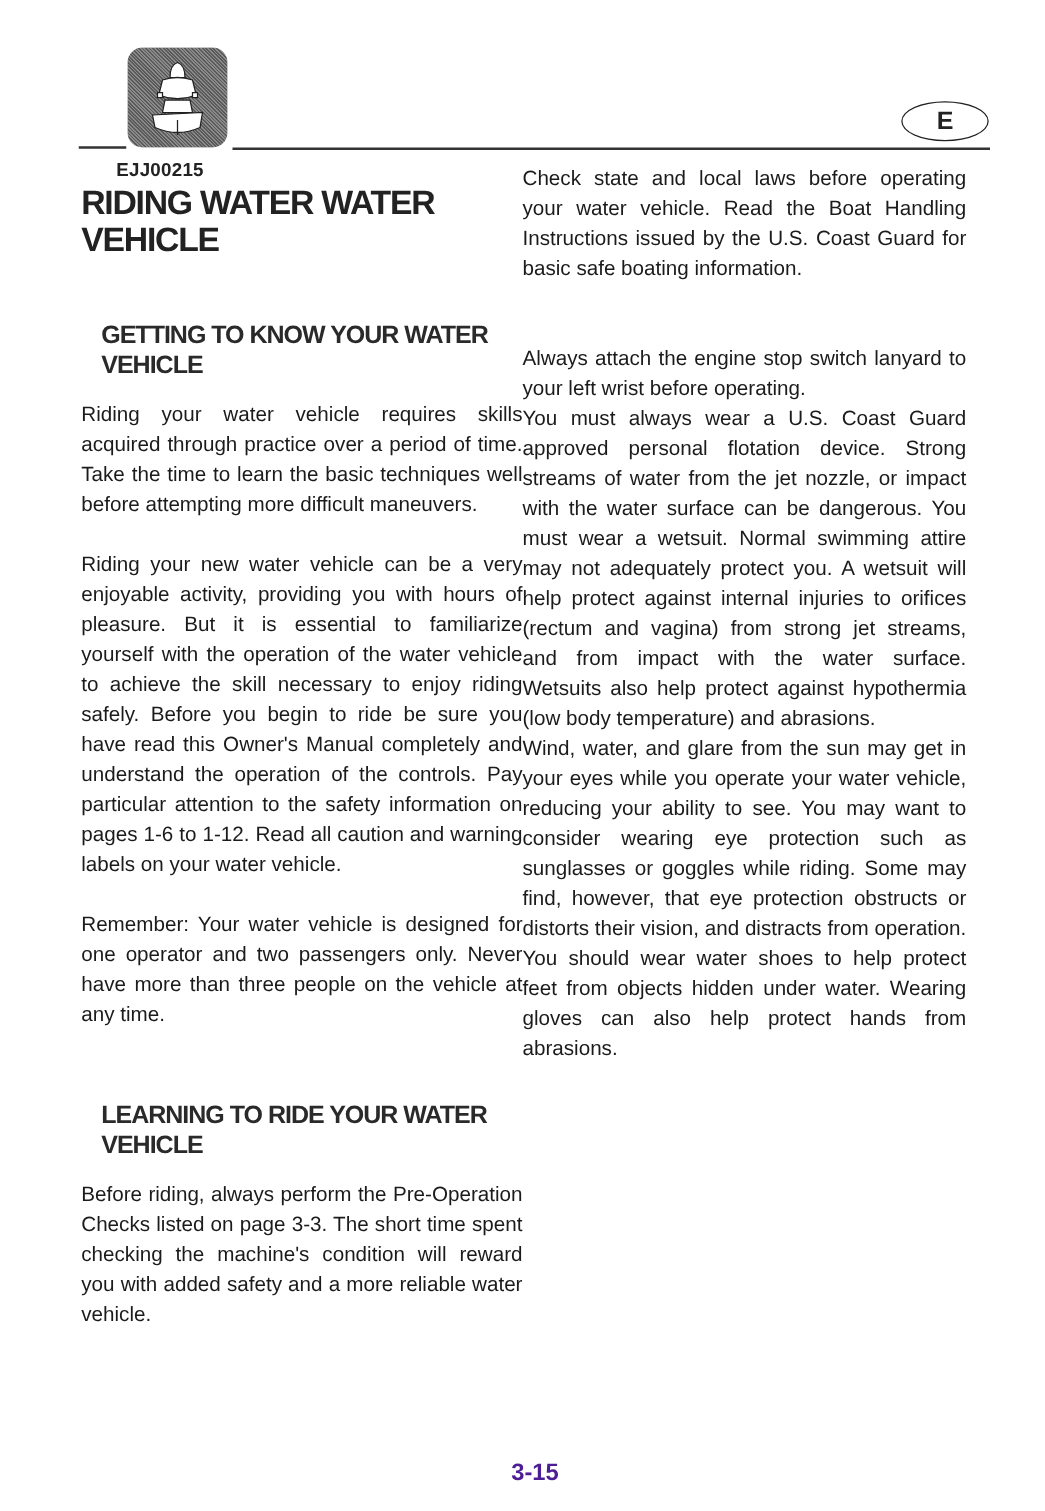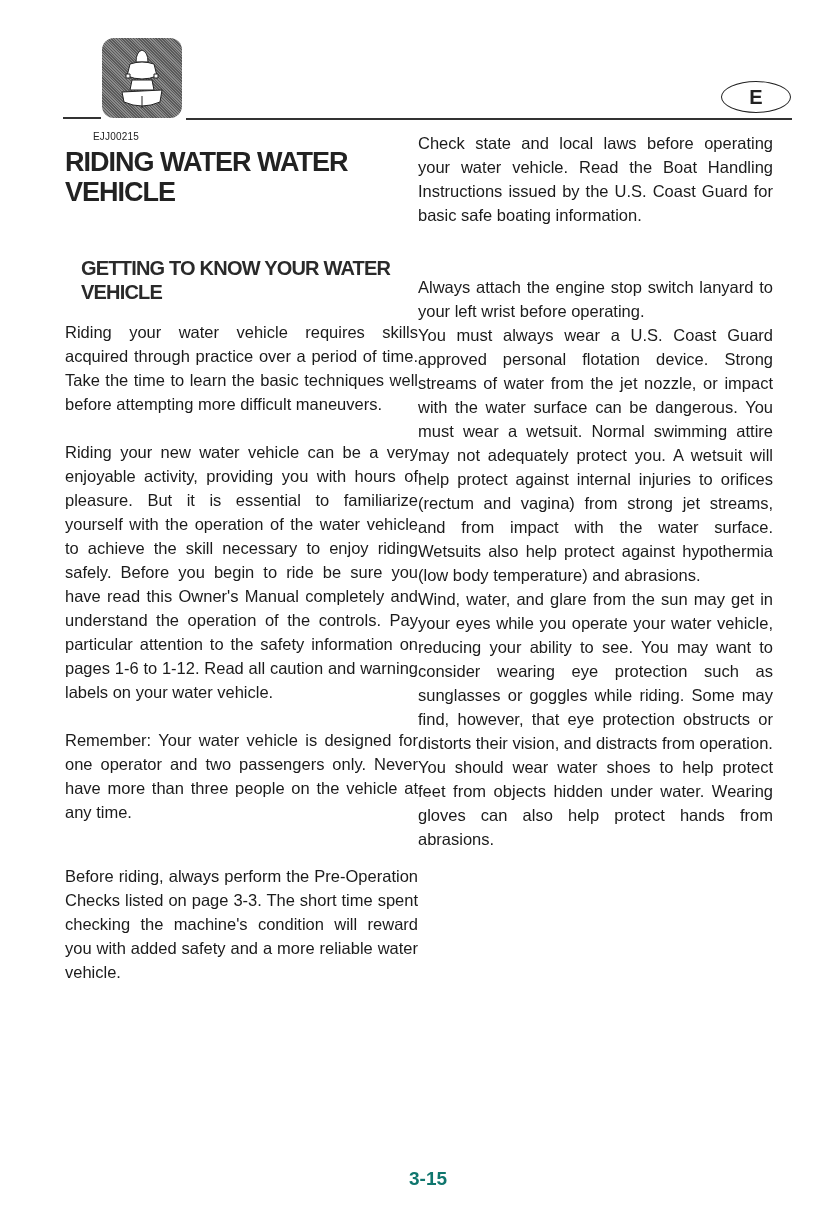--- a/index.html
+++ b/index.html
@@ -11,26 +11,26 @@
                   border-radius: 12px; background: #6e6e6e;
                   background-image: repeating-linear-gradient(45deg, #5a5a5a 0 1px, #8a8a8a 1px 2px); }
   .section-icon svg { width: 80px; height: 80px; display: block; }
   .lang-badge { position: absolute; left: 721px; top: 81px; width: 70px; height: 32px;
                 border: 1.5px solid #222; border-radius: 50%; box-sizing: border-box;
                 display: flex; align-items: center; justify-content: center;
                 font-weight: bold; font-size: 20px; color: #222; }
   .col { position: absolute; top: 131px; }
   .col-left { left: 65px; width: 353px; }
   .col-right { left: 418px; width: 355px; }
-  .code { font-size: 10px; font-weight: normal; letter-spacing: 0.2px; margin: 0; line-height: 12px; color: #222; padding-left: 28px; }
+  .code { font-size: 15px; font-weight: bold; letter-spacing: 0.2px; margin: 0; line-height: 12px; color: #222; padding-left: 28px; }
   .h1 { font-size: 27px; font-weight: bold; letter-spacing: -1px; margin: 4px 0 0 0; line-height: 30px; color: #222; }
   .h2 { font-size: 20px; font-weight: bold; letter-spacing: -0.8px; margin: 16px; line-height: 24px; color: #2a2a2a; }
   p { font-size: 16.5px; line-height: 24px; margin: 0; text-align: justify; color: #1b1b1b; }
   .gap { height: 24px; }
-  .page-num { position: absolute; left: 409px; top: 1168px; font-size: 19px; font-weight: bold; color: #0f766e; }
+  .page-num { position: absolute; left: 409px; top: 1168px; font-size: 19px; font-weight: bold; color: #4c1d95; }
 </style>
 </head>
 <body>
 
 <div class="header-line-left"></div>
 <div class="section-icon">
   <svg viewBox="0 0 80 80">
     <path d="M40 12 Q46 14 46 24 L34 24 Q34 14 40 12 Z" fill="#fff" stroke="#222" stroke-width="1"></path>
     <path d="M28 26 Q40 22 52 26 L55 38 Q40 44 25 38 Z" fill="#fff" stroke="#222" stroke-width="1"></path>
     <path d="M24 36 L28 36 L28 40 L24 40 Z M52 36 L56 36 L56 40 L52 40 Z" fill="#fff" stroke="#222" stroke-width="1"></path>
@@ -47,20 +47,21 @@
   <div class="h1">RIDING WATER WATER VEHICLE</div>
   <div style="height:33px"></div>
   <div class="h2">GETTING TO KNOW YOUR WATER VEHICLE</div>
   <p>Riding your water vehicle requires skills acquired through practice over a period of time. Take the time to learn the basic techniques well before attempting more difficult maneuvers.</p>
   <div class="gap"></div>
   <p>Riding your new water vehicle can be a very enjoyable activity, providing you with hours of pleasure. But it is essential to familiarize yourself with the operation of the water vehicle to achieve the skill necessary to enjoy riding safely. Before you begin to ride be sure you have read this Owner's Manual completely and understand the operation of the controls. Pay particular attention to the safety information on pages 1-6 to 1-12. Read all caution and warning labels on your water vehicle.</p>
   <div class="gap"></div>
   <p>Remember: Your water vehicle is designed for one operator and two passengers only. Never have more than three people on the vehicle at any time.</p>
   <div style="height:34px"></div>
   <div style="height:6px"></div>
+  <div class="h2">LEARNING TO RIDE YOUR WATER VEHICLE</div>
   <p>Before riding, always perform the Pre-Operation Checks listed on page 3-3. The short time spent checking the machine's condition will reward you with added safety and a more reliable water vehicle.</p>
 </div>
 
 <div class="col col-right">
   <p>Check state and local laws before operating your water vehicle. Read the Boat Handling Instructions issued by the U.S. Coast Guard for basic safe boating information.</p>
   <div class="gap"></div>
   <div class="gap"></div>
   <p>Always attach the engine stop switch lanyard to your left wrist before operating.</p>
   <p>You must always wear a U.S. Coast Guard approved personal flotation device. Strong streams of water from the jet nozzle, or impact with the water surface can be dangerous. You must wear a wetsuit. Normal swimming attire may not adequately protect you. A wetsuit will help protect against internal injuries to orifices (rectum and vagina) from strong jet streams, and from impact with the water surface. Wetsuits also help protect against hypothermia (low body temperature) and abrasions.</p>
   <p>Wind, water, and glare from the sun may get in your eyes while you operate your water vehicle, reducing your ability to see. You may want to consider wearing eye protection such as sunglasses or goggles while riding. Some may find, however, that eye protection obstructs or distorts their vision, and distracts from operation.</p>

